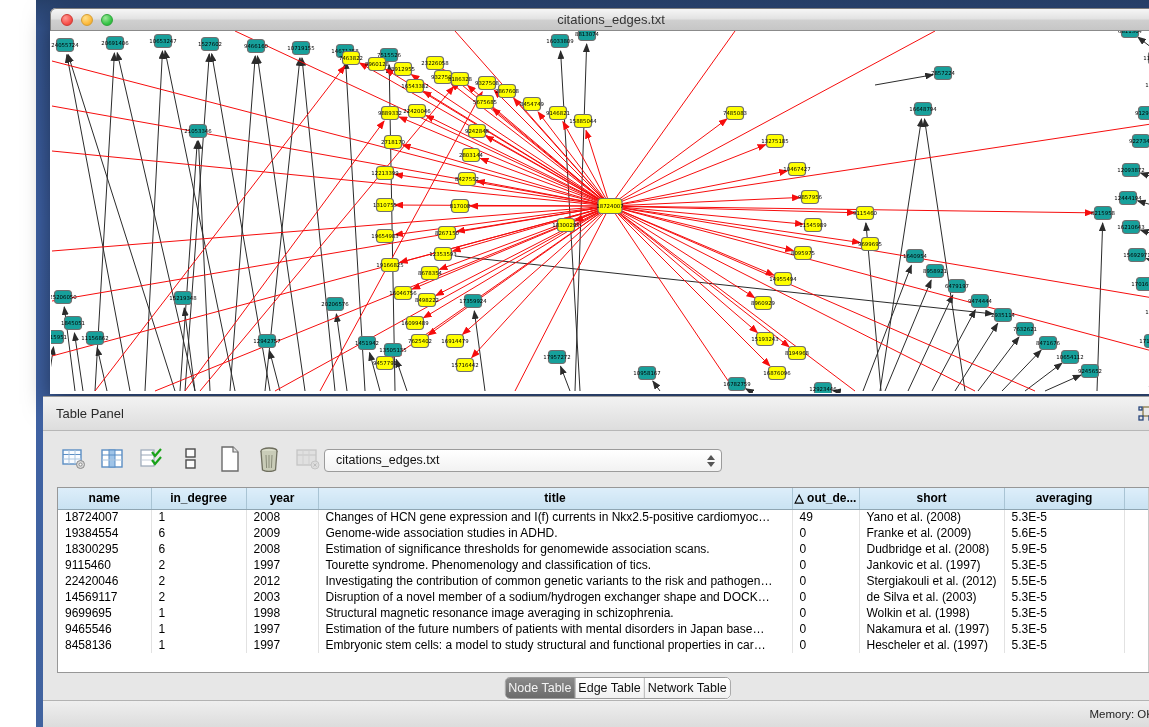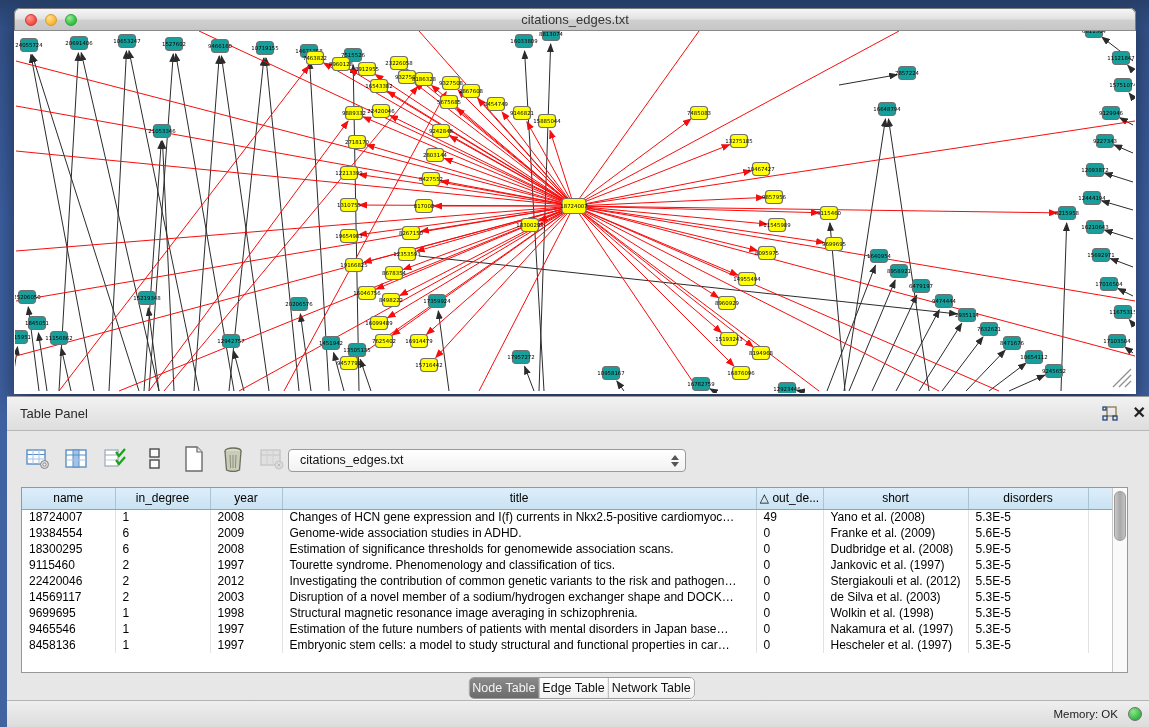--- a/index.html
+++ b/index.html
@@ -1,20 +1,20 @@
 <!DOCTYPE html>
 <html><head>
 <meta charset="utf-8">
 <style>
   * { margin:0; padding:0; box-sizing:border-box; }
   html,body { width:1149px; height:727px; overflow:hidden;
     font-family:"Liberation Sans", sans-serif; }
   .desktop { position:absolute; inset:0;
     background:linear-gradient(180deg,#27416b 0%,#35558f 4%,#3e61a5 30%,#41639f 60%,#3a5queue990 100%);
-    background:linear-gradient(180deg,#27416b 0%,#35558f 4%,#3e61a5 30%,#41639f 100%); }
+    background:linear-gradient(180deg,#27416b 0%,#35558f 4%,#3e61a5 30%,#41639f 100%);margin-left:36px; }
 
   
   .graph-window { position:absolute; left:14px; top:8px; width:1122px; height:386px;
     border-radius:6px 6px 0 0; box-shadow:0 10px 26px rgba(0,0,0,.5); background:#fff; }
   .titlebar { position:absolute; left:0; top:0; right:0; height:23px;
     border-radius:6px 6px 0 0; border:1px solid #7e7e7e; border-bottom:1px solid #8b8b8b;
     background:linear-gradient(180deg,#f6f6f6 0%,#e3e3e3 45%,#cfcfcf 55%,#c6c6c6 100%); }
   .traffic { position:absolute; top:5px; width:12px; height:12px; border-radius:50%; }
   .t-close { left:10px; background:radial-gradient(circle at 35% 30%,#ff9a94,#f8534d 60%,#d8322c); border:1px solid #ce3a34; }
   .t-min   { left:30px; background:radial-gradient(circle at 35% 30%,#ffe08a,#fdbb3e 60%,#e09e23); border:1px solid #d59e33; }
@@ -45,21 +45,21 @@
   .combo-arrows { position:absolute; right:5px; top:3px; width:11px; height:16px; }
   .combo-arrows div { width:0; height:0; border-left:4px solid transparent; border-right:4px solid transparent; margin:2px auto; }
   .arr-up { border-bottom:5px solid #555; }
   .arr-dn { border-top:5px solid #555; }
 
   .tablebox { position:absolute; left:14px; top:90px; width:1107px; height:186px;
     background:#fff; border:1px solid #979797; }
   table.data { border-collapse:collapse; table-layout:fixed; width:1090px; font-size:12px; color:#000; }
   table.data th { height:21px; background:linear-gradient(180deg,#ddeefa,#c9e2f2);
     border-right:1px solid #a9c4d4; border-bottom:1px solid #8fa5b2;
-    font-weight:normal; font-size:12px; text-align:center; overflow:hidden; white-space:nowrap; }
+    font-weight:bold; font-size:12px; text-align:center; overflow:hidden; white-space:nowrap; }
   table.data td { height:16px; padding:0 0 0 7px; border-right:1px solid #e2e2e2;
     overflow:hidden; white-space:nowrap; text-overflow:clip; }
   th.sorted { text-align:left; }
   .vscroll { position:absolute; right:0; top:0; width:15px; height:184px;
     background:#fafafa; border-left:1px solid #c9c9c9; }
   .vthumb { position:absolute; left:1px; top:3px; width:12px; height:50px; border-radius:7px;
     background:linear-gradient(90deg,#c9c9c9,#a8a8a8 50%,#c2c2c2); border:1px solid #9b9b9b; }
 
   .tabs { position:absolute; left:50%; transform:translateX(-50%); top:280px; height:22px;
     display:flex; border:1px solid #9c9c9c; border-radius:5px; overflow:hidden;
@@ -732,21 +732,21 @@
             <col style="width:24px">
         </colgroup>
         <thead>
           <tr>
             <th>name</th>
             <th>in_degree</th>
             <th>year</th>
             <th>title</th>
             <th class="sorted"><span>△</span> <span>out_de...</span></th>
             <th>short</th>
-            <th>disorders</th>
+            <th>averaging</th>
             <th></th>
           </tr>
         </thead>
         <tbody id="table-body">
             <tr>
               <td>18724007</td>
               <td>1</td>
               <td>2008</td>
               <td>Changes of HCN gene expression and I(f) currents in Nkx2.5-positive cardiomyoc…</td>
               <td>49</td>

